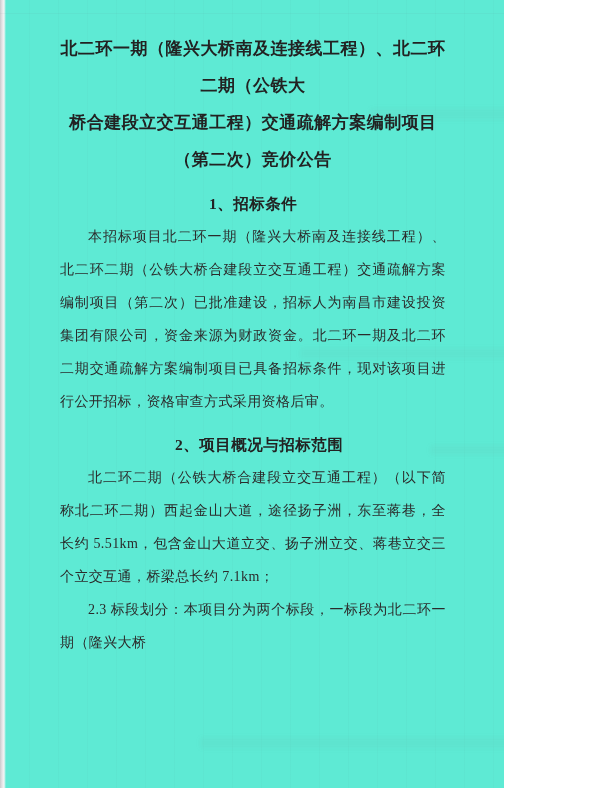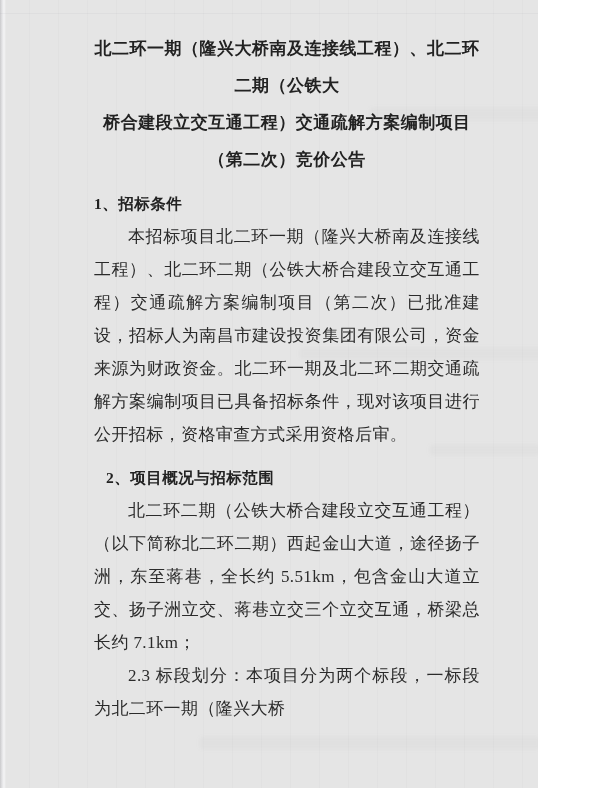--- a/index.html
+++ b/index.html
@@ -5,24 +5,23 @@
   html, body {
     margin: 0;
     padding: 0;
     background: #ffffff;
     font-family: "Liberation Serif", "DejaVu Serif", serif;
   }
   .page {
     position: relative;
     width: 504px;
     height: 788px;
-    background: #e5e5e5;
+    background: #5eead4;
     color: #2b2b2b;
     overflow: hidden;
-    padding-left: 34px;
   }
   
   .scan-streaks {
     position: absolute;
     inset: 0;
     background: repeating-linear-gradient(
       90deg,
       rgba(60,60,70,0.022) 0px, rgba(60,60,70,0.022) 1px,
       transparent 1px, transparent 29px
     );
@@ -68,24 +67,25 @@
     color: #222222;
   }
   .doc-title .tline { display: block; }
   .sec-heading {
     margin: 9px 0 0 0;
     font-size: 15.5px;
     font-weight: bold;
     line-height: 33px;
     letter-spacing: 0.5px;
     color: #222222;
+    text-align: center;
   }
   .para {
     margin: 0;
-    font-size: 17px;
+    font-size: 14px;
     line-height: 33px;
     letter-spacing: 0.4px;
     text-align: justify;
     text-indent: 2em;
     color: #2b2b2b;
   }
   .sec2-gap { margin-top: 10px; margin-left: 12px; }
 
   
   .stamp {

